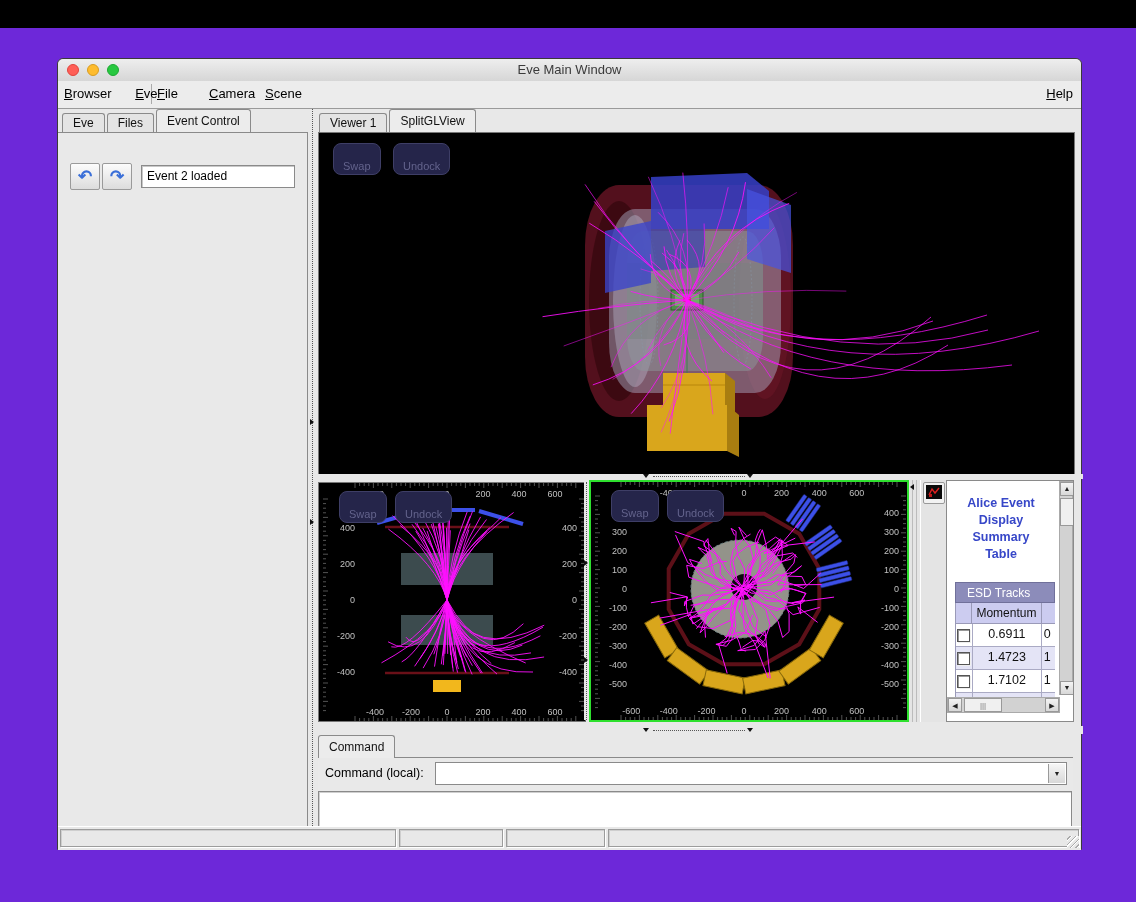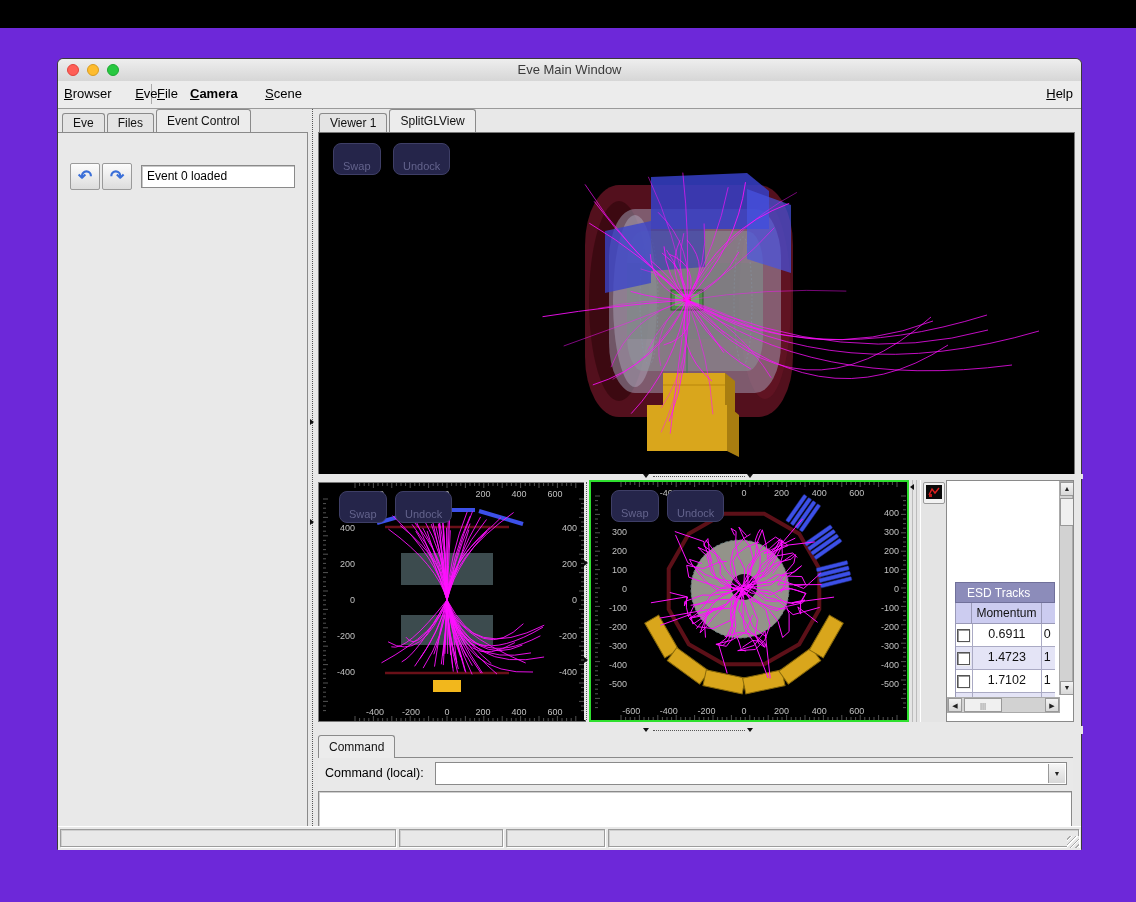--- a/index.html
+++ b/index.html
@@ -99,35 +99,35 @@
       <div class="tl yel"></div>
       <div class="tl grn"></div>
       <div class="titletext">Eve Main Window</div>
     </div>
 
     <div class="menubar" id="menubar">
       <div class="menu-sep"></div>
     <div class="menu-item" style="left: 6px;"><u>B</u>rowser</div>
         <div class="menu-item" style="left: 77.2px;"><u>E</u>ve</div>
         <div class="menu-item" style="left: 99px;"><u>F</u>ile</div>
-        <div class="menu-item" style="left: 132px; font-weight: bold;"><u>C</u>amera</div>
+        <div class="menu-item" style="left: 151px;"><u>C</u>amera</div>
         <div class="menu-item" style="left: 207px;"><u>S</u>cene</div>
         <div class="menu-item" style="right: 8px;"><u>H</u>elp</div>
       </div>
 
     <div class="leftpanel">
       <div class="tabrow" id="left-tabs" style="left:4px;top:0;">
           <div class="tab">Eve</div>
           <div class="tab">Files</div>
           <div class="tab active">Event Control</div>
         </div>
       <div class="leftcontent">
         <button class="navbtn" style="left:12px;top:30px;"><span>↶</span></button>
         <button class="navbtn" style="left:44px;top:30px;"><span>↷</span></button>
-        <div class="entry" style="left:83px;top:32px;width:154px;height:23px;">Event 0 loaded</div>
+        <div class="entry" style="left:83px;top:32px;width:154px;height:23px;">Event 2 loaded</div>
       </div>
     </div>
 
     <div class="vsplit" style="left:250px;top:50px;height:717px;">
       <div class="dots"></div>
       <div class="arr-right" style="top:310px;"></div>
       <div class="arr-right" style="top:410px;"></div>
     </div>
 
     <div class="rightarea">
@@ -893,20 +893,26 @@
         <button class="canvasbtn">
           <svg width="16" height="14" viewBox="0 0 16 14">
             <rect x="0" y="0" width="16" height="14" fill="#0a0a0a"></rect>
             <polyline points="3,10 6,4 9,8 13,3" fill="none" stroke="#e02020" stroke-width="1.4"></polyline>
             <rect x="3" y="9" width="3" height="3" fill="#c01818"></rect>
           </svg>
         </button>
       </div>
 
       <div class="sumpanel" style="left:629px;top:371px;width:128px;height:242px;">
+        <div style="position: absolute; left: 0px; top: 14px; width: 108px; color: rgb(55, 71, 200);" id="sumtitle">
+          <div class="sumtitle">Alice Event</div>
+          <div class="sumtitle">Display</div>
+          <div class="sumtitle">Summary</div>
+          <div class="sumtitle">Table</div>
+        </div>
         <div class="esd-group" style="left:8px;top:101px;width:100px;height:21px;">ESD Tracks</div>
         <div class="esd-colhdr" style="left:8px;top:122px;width:100px;height:21px;">
           <div style="width:18px;background:#ccccf0;border:1px solid #9a9ab8;border-top:none;box-sizing:border-box;"></div>
           <div style="width:74px;background:#ccccf0;border-bottom:1px solid #9a9ab8;border-right:1px solid #9a9ab8;box-sizing:border-box;text-align:center;line-height:20px;">Momentum</div>
           <div style="width:14px;background:#ccccf0;border-bottom:1px solid #9a9ab8;box-sizing:border-box;"></div>
         </div>
         <div class="esd-rows" style="left:8px;top:143px;width:100px;height:73px;border-left:1px solid #9a9ab8;box-sizing:border-box;" id="esd-rows">
             <div class="esd-row" style="background: rgb(255, 255, 255);">
               <div class="cellcb">
                 <div class="cbx"></div>

